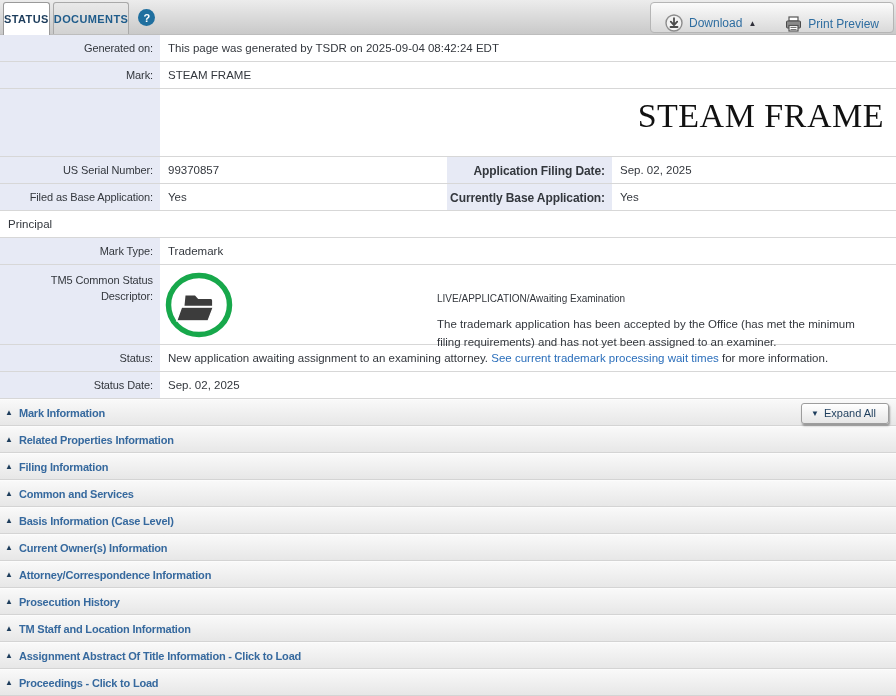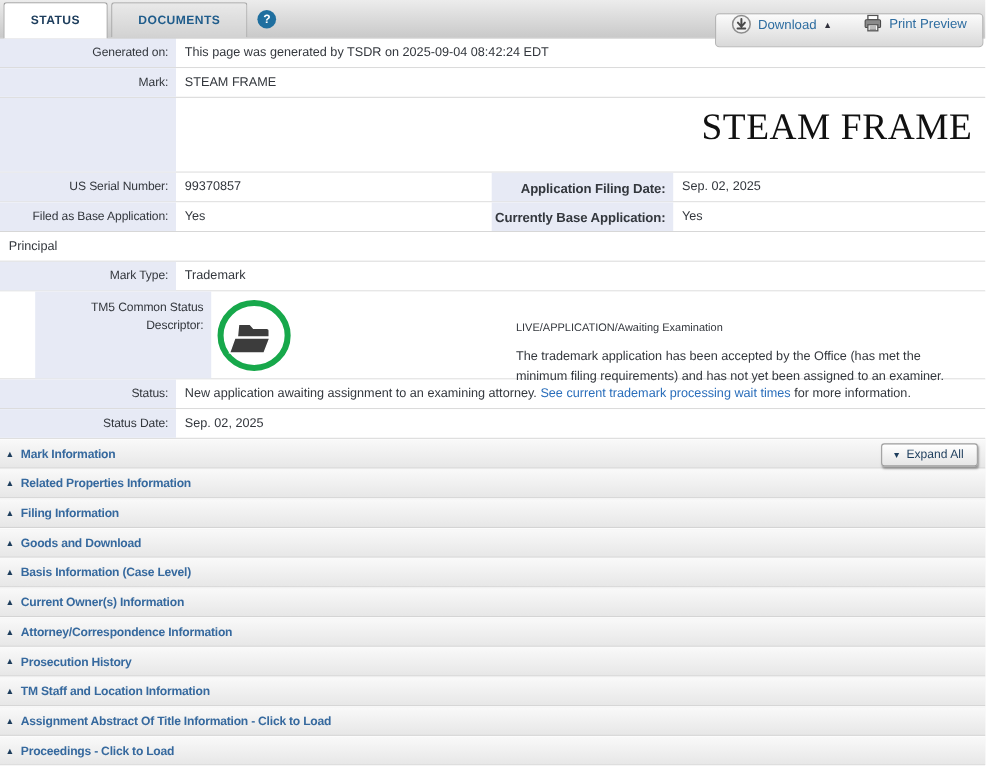--- a/index.html
+++ b/index.html
@@ -2,43 +2,43 @@
 <html><head>
 <meta charset="utf-8">
 <style>
   * { margin:0; padding:0; box-sizing:border-box; }
   html,body { background:#ffffff; }
   body { font-family:"Liberation Sans","DejaVu Sans",sans-serif; }
   .page { position:relative; width:896px; height:696px; overflow:hidden; background:#fff; }
 
   
   .tabbar { position:relative; height:35px; background:linear-gradient(#ececec,#c9c9c9); border-bottom:1px solid #bdbdbd; display:flex; align-items:flex-end; }
-  .tab { height:32px; margin-left:3px; padding:0 24px; display:flex; align-items:center; font-size:11px; font-weight:bold; letter-spacing:.4px; border:1px solid #a9a9a9; border-bottom:none; border-radius:3px 3px 0 0; cursor:pointer; }
+  .tab { height:32px; margin-left:3px; padding:0 0; display:flex; align-items:center; font-size:11px; font-weight:bold; letter-spacing:.4px; border:1px solid #a9a9a9; border-bottom:none; border-radius:3px 3px 0 0; cursor:pointer; }
   .tab.active { background:#ffffff; color:#1d3d5c; height:33px; margin-bottom:-1px; border-color:#9a9a9a; position:relative; z-index:2; }
   .tab.inactive { background:linear-gradient(#e9e9e9,#d2d2d2); color:#1f5c8b; }
   .help { width:17px; height:17px; margin:0 0 8px 9px; border-radius:50%; background:#1f6f9f; color:#fff; font-size:11px; font-weight:bold; display:flex; align-items:center; justify-content:center; cursor:pointer; }
 
-  .toolbar { position:absolute; top:12px; right:2px; height:31px; display:flex; align-items:flex-start; background:linear-gradient(#fbfbfb,#d9d9d9); border:1px solid #b5b5b5; border-radius:4px; overflow:hidden; }
+  .toolbar { position:absolute; top:2px; right:2px; height:31px; display:flex; align-items:flex-end; background:linear-gradient(#fbfbfb,#d9d9d9); border:1px solid #b5b5b5; border-radius:4px; overflow:hidden; }
   .tb-btn { display:flex; align-items:center; gap:6px; padding:0 14px; font-size:12px; color:#2e6da0; cursor:pointer; }
   .tb-sep { width:1px; background:#bcbcbc; }
   .caret { font-size:8px; color:#2f2f3a; }
   .dl-circ { width:18px; height:18px; }
 
   
   .row { display:flex; border-bottom:1px solid #d7d7d7; background:#fff; }
   .h27 { height:27px; }
   .lbl { width:160px; background:#e7eaf5; text-align:right; padding:7px 7px 0 2px; font-size:11px; letter-spacing:-0.1px; font-weight:normal; color:#33373d; flex:none; }
   .val { flex:1; padding:7px 6px 0 8px; font-size:11.5px; color:#33373d; }
   .val2-fixed { flex:none; width:287px; }
   .lbl2 { width:165px; flex:none; background:#e7eaf5; text-align:right; padding:7px 7px 0 2px; font-size:12px; letter-spacing:-0.1px; font-weight:bold; color:#33373d; }
 
   .mark-img-row { height:68px; }
   .mark-img { flex:1; text-align:right; padding:8px 12px 0 0; font-family:"Liberation Serif","DejaVu Serif",serif; font-size:34px; letter-spacing:.5px; color:#111; }
 
-  .tm5-row { height:80px;padding-left:32px; }
+  .tm5-row { height:80px; }
   .tm5-lbl { padding-top:8px; line-height:1.45; }
   .tm5-iconcell { width:277px; flex:none; padding:7px 0 0 5px; }
   .tm5-text { flex:1; padding:8px 18px 0 0; }
   .tm5-status { font-size:10px; color:#33373d;margin-top:20px; }
   .tm5-desc { margin-top:11px; font-size:11.5px; color:#33373d; line-height:1.6; max-width:452px; }
 
   .link { color:#2a6ebb; cursor:pointer; }
 
   
   .accordions { position:relative; height:297px; background:#e9e9e9; }
@@ -169,21 +169,21 @@
       <span class="acc-title">Related Properties Information</span>
     </div>
 
     <div class="acc-row">
       <span class="acc-marker">▲</span>
       <span class="acc-title">Filing Information</span>
     </div>
 
     <div class="acc-row">
       <span class="acc-marker">▲</span>
-      <span class="acc-title">Goods and Download</span>
+      <span class="acc-title">Common and Services</span>
     </div>
 
     <div class="acc-row">
       <span class="acc-marker">▲</span>
       <span class="acc-title">Basis Information (Case Level)</span>
     </div>
 
     <div class="acc-row">
       <span class="acc-marker">▲</span>
       <span class="acc-title">Current Owner(s) Information</span>

